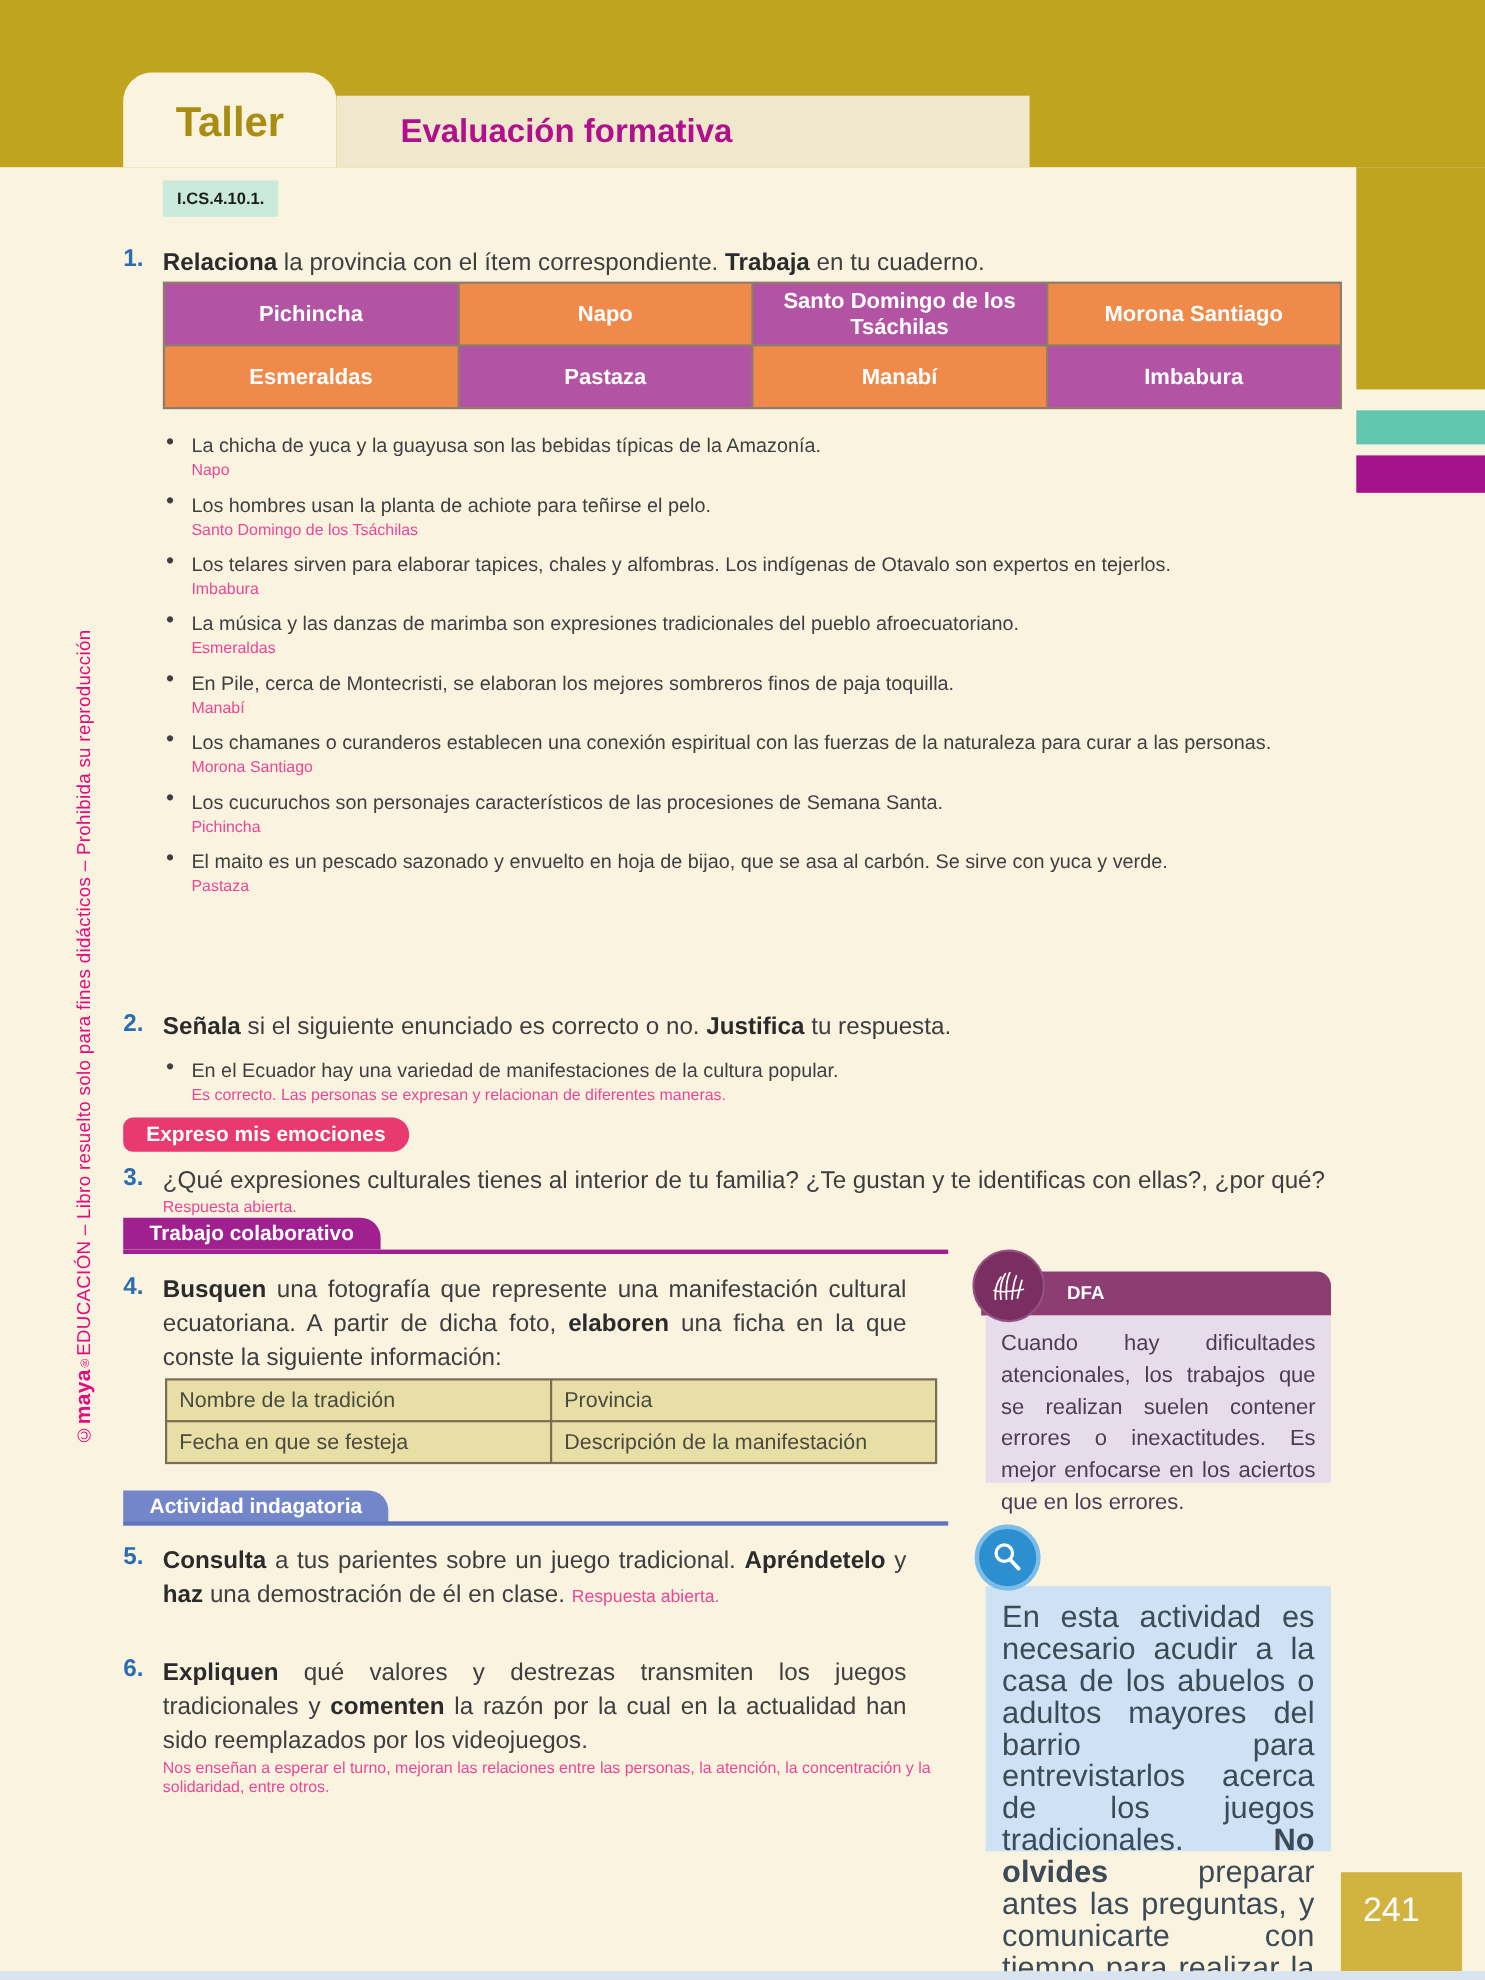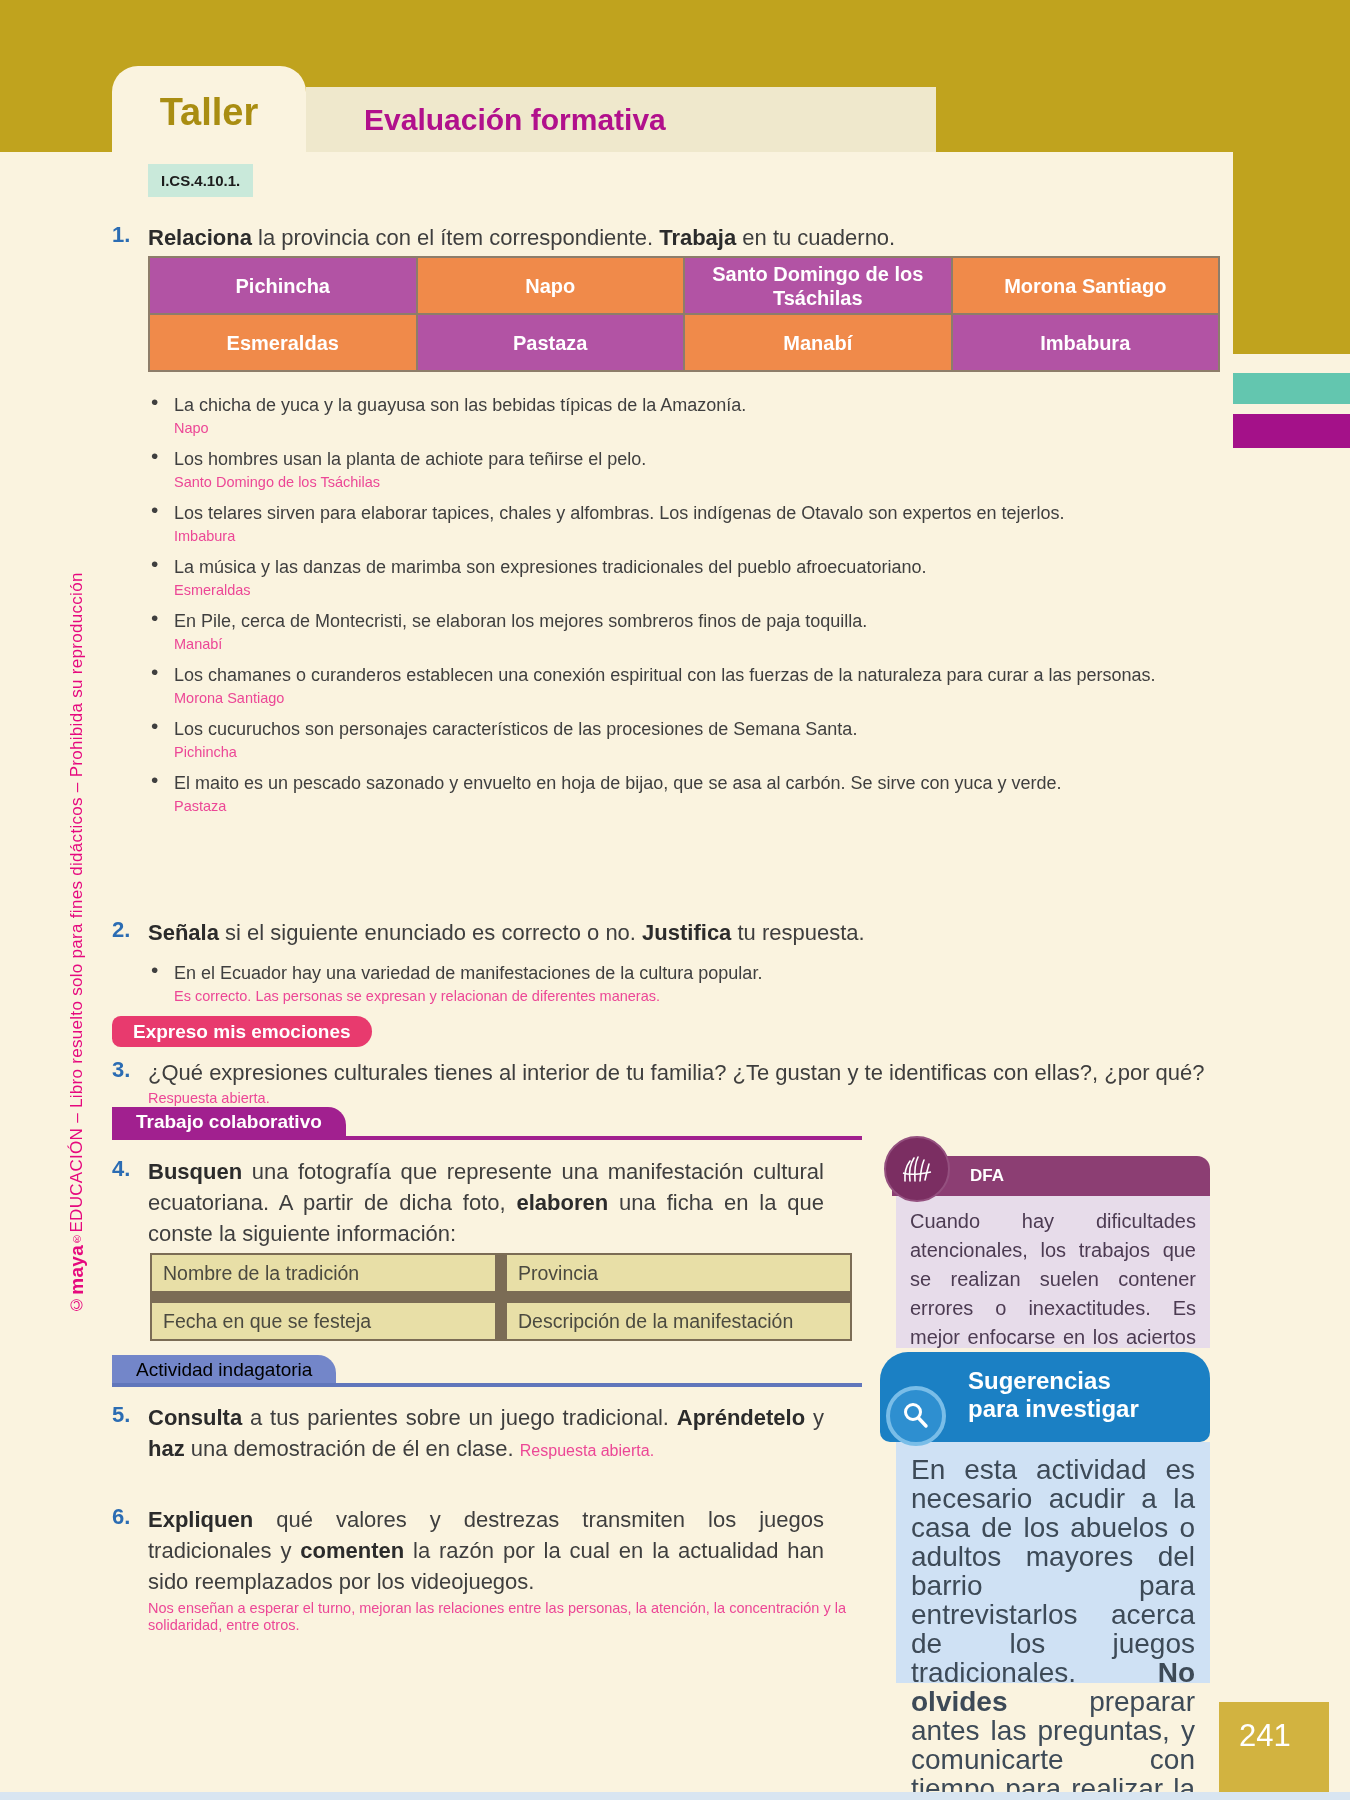--- a/index.html
+++ b/index.html
@@ -39,25 +39,25 @@
   .blist li{position:relative;padding-left:26px;margin-bottom:7px;}
   .blist li::before{content:"•";position:absolute;left:3px;top:0;font-size:21px;color:#3f3f3f;}
   .btext{font-size:18px;line-height:30px;color:#3f3f3f;}
   
   .badge-pink{position:absolute;left:112px;top:1016px;height:31px;line-height:31px;background:#e83a6e;
               border-radius:9px 16px 16px 9px;padding:0 21px;color:#fff;font-weight:bold;font-size:19px;}
   .badge-collab{position:absolute;left:112px;top:1107px;height:29px;line-height:29px;background:#a1208f;
                 border-radius:0 18px 0 0;padding:0 24px;color:#fff;font-weight:bold;font-size:19px;}
   .rule-collab{position:absolute;left:112px;top:1136px;width:750px;height:4px;background:#a1208f;}
   .badge-inquiry{position:absolute;left:112px;top:1355px;height:29px;line-height:29px;background:#7386c9;
-                 border-radius:0 18px 0 0;padding:0 24px;color:#000000;font-weight:normal;font-size:19px;}
+                 border-radius:0 18px 0 0;padding:0 24px;color:#ffffff;font-weight:bold;font-size:19px;}
   .rule-inquiry{position:absolute;left:112px;top:1383px;width:750px;height:4px;background:#6076bb;}
   
   .ftable{position:absolute;left:150px;top:1253px;width:702px;background:#7b6c55;padding:2px;
-          display:grid;grid-template-columns:1fr 1fr;grid-auto-rows:36px;gap:12px;box-sizing:border-box;}
+          display:grid;grid-template-columns:1fr 1fr;grid-auto-rows:36px;gap:2px;box-sizing:border-box;}
   .fcell{background:#e8dfa7;line-height:36px;padding-left:11px;font-size:19.5px;color:#4b4a40;}
   
   .dfa-header{position:absolute;left:892px;top:1156px;width:318px;height:40px;background:#8c3e73;
               border-radius:0 13px 0 0;line-height:40px;padding-left:78px;box-sizing:border-box;
               color:#fff;font-weight:bold;font-size:17px;}
   .dfa-body{position:absolute;left:896px;top:1196px;width:314px;height:152px;background:#e7dcea;
             box-sizing:border-box;padding:11px 14px;font-size:20px;line-height:29px;
             color:#4c3b52;text-align:justify;}
   .dfa-circle{position:absolute;left:884px;top:1136px;width:66px;height:66px;border-radius:50%;
               background:#7b2e62;border:2px solid #94507f;box-sizing:border-box;
@@ -201,24 +201,20 @@
   <div class="qtext narrow" style="top:1402px;">
     <b>Consulta</b><span> a tus parientes sobre un juego tradicional. </span><b>Apréndetelo</b><span> y </span><b>haz</b><span> una demostración de él en clase.  </span><span class="ans-inline">Respuesta abierta.</span>
   </div>
 
   <div class="qnum" style="top:1504px;">6.</div>
   <div class="qtext narrow" style="top:1504px;">
     <b>Expliquen</b><span> qué valores y destrezas transmiten los juegos tradicionales y </span><b>comenten</b><span> la razón por la cual en la actualidad han sido reemplazados por los videojuegos.</span>
     <div class="ans" style="margin-top:3px;width:700px;">Nos enseñan a esperar el turno, mejoran las relaciones entre las personas, la atención, la concentración y la solidaridad, entre otros.</div>
   </div>
 
-  <div class="sug-header">
-    <div>Sugerencias</div>
-    <div>para investigar</div>
-  </div>
   <div class="sug-body">
     <span>En esta actividad es necesario acudir a la casa de los abuelos o adultos mayores del barrio para entrevistarlos acerca de los juegos tradicionales. </span><b>No olvides</b><span> preparar antes las preguntas, y comunicarte con tiempo para realizar la visita.</span>
   </div>
   <div class="sug-circle">
     <svg width="36" height="36" viewBox="0 0 36 36" fill="none">
       <circle cx="15" cy="14" r="7.5" stroke="#ffffff" stroke-width="3" fill="none"></circle>
       <line x1="20.5" y1="20" x2="28" y2="28" stroke="#ffffff" stroke-width="3.4" stroke-linecap="round"></line>
     </svg>
   </div>
 

